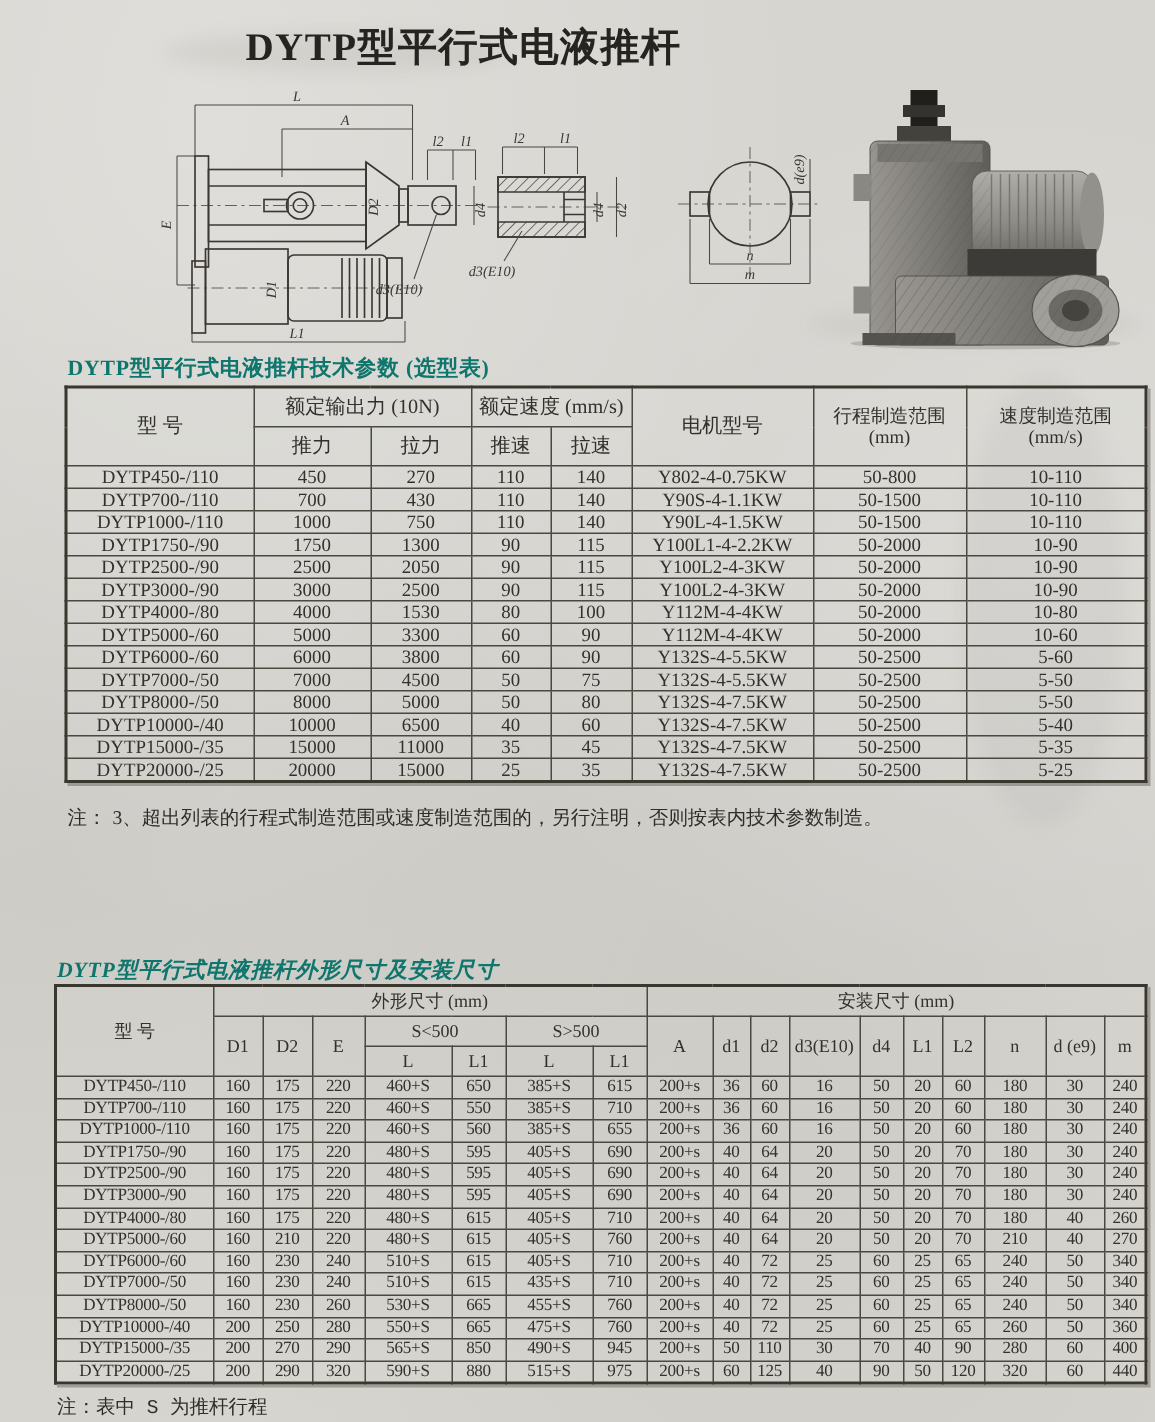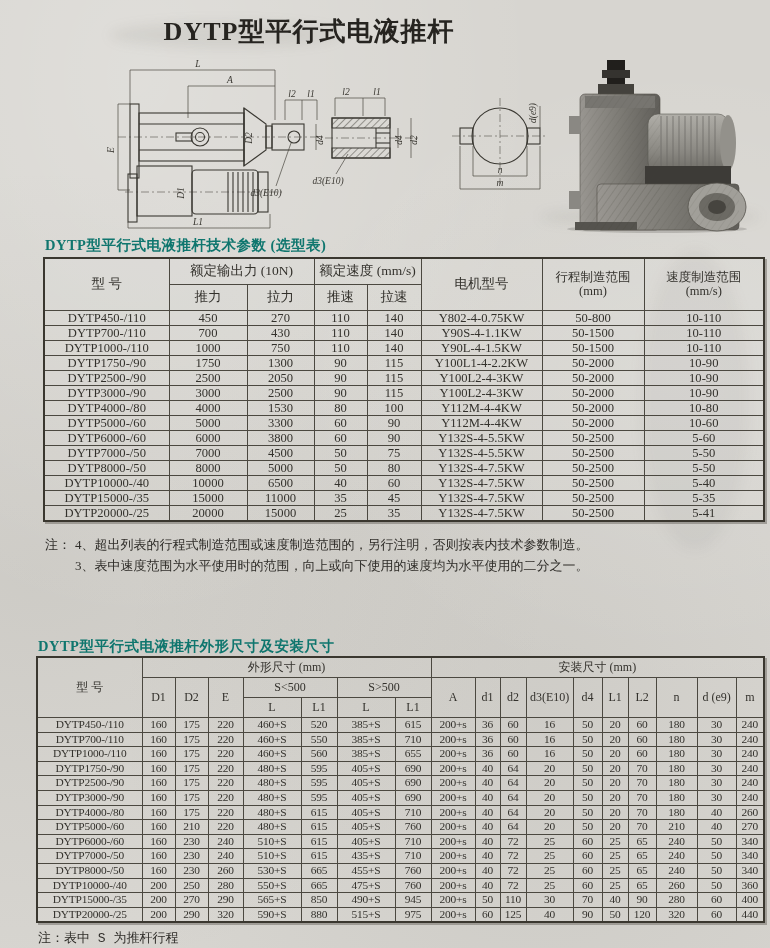--- a/index.html
+++ b/index.html
@@ -20,21 +20,21 @@
   .s3{left:540px;top:208px;width:220px;height:18px;background:rgba(108,106,98,.10);}
   .page-title{
     position:absolute;left:0;top:14px;width:618px;text-align:center;
     font-size:26px;font-weight:bold;letter-spacing:1px;color:#262420;
   }
   .figure-strip{position:absolute;left:80px;top:58px;width:690px;height:175px;}
   .line-drawing{position:absolute;left:0;top:0;}
   .product-photo{position:absolute;left:465px;top:0;}
   .sec-title{position:absolute;font-size:14.5px;font-weight:bold;color:#0f766e;letter-spacing:.5px;}
   .sec1{left:45px;top:236px;}
-  .sec2{left:38px;top:637px;}
+  .sec2{left:38px;top:637px;font-style:italic;}
   table{border-collapse:collapse;table-layout:fixed;position:absolute;
         border:2px solid #3a372f; box-shadow:2px 2px 0 rgba(95,92,84,.45);}
   th,td{border:1px solid #4b4840;text-align:center;vertical-align:middle;
         padding:0 1px;overflow:hidden;white-space:nowrap;font-weight:normal;
         background:rgba(255,255,255,.05);color:#33312c;}
   .t1{left:43px;top:257px;width:722px;}
   .t1 th{font-size:13.5px;height:25px;line-height:1.05;}
   .t1 td{font-size:12.6px;height:14px;line-height:1;}
   .t2{left:36px;top:656px;width:729px;}
   .t2 th{font-size:12px;height:19px;line-height:1.05;}
@@ -388,30 +388,29 @@
         <td>5-35</td>
       </tr>
       <tr>
         <td>DYTP20000-/25</td>
         <td>20000</td>
         <td>15000</td>
         <td>25</td>
         <td>35</td>
         <td>Y132S-4-7.5KW</td>
         <td>50-2500</td>
-        <td>5-41</td>
+        <td>5-25</td>
       </tr>
     </tbody>
 </table>
 
 <div class="notes">
   <span class="notes-label">注：</span>
   <div class="notes-items">
-      <div class="note-item">4、超出列表的行程式制造范围或速度制造范围的，另行注明，否则按表内技术参数制造。</div>
-      <div class="note-item">3、表中速度范围为水平使用时的范围，向上或向下使用的速度均为水平使用的二分之一。</div>
+      <div class="note-item">3、超出列表的行程式制造范围或速度制造范围的，另行注明，否则按表内技术参数制造。</div>
     </div>
 </div>
 
 <div class="sec-title sec2">DYTP型平行式电液推杆外形尺寸及安装尺寸</div>
 <table class="t2">
   <colgroup>
     <col style="width:105px">
       <col style="width:33px">
       <col style="width:33px">
       <col style="width:35px">
@@ -460,21 +459,21 @@
       <th>L1</th>
     </tr>
   </thead>
   <tbody>
       <tr>
         <td>DYTP450-/110</td>
         <td>160</td>
         <td>175</td>
         <td>220</td>
         <td>460+S</td>
-        <td>520</td>
+        <td>650</td>
         <td>385+S</td>
         <td>615</td>
         <td>200+s</td>
         <td>36</td>
         <td>60</td>
         <td>16</td>
         <td>50</td>
         <td>20</td>
         <td>60</td>
         <td>180</td>

